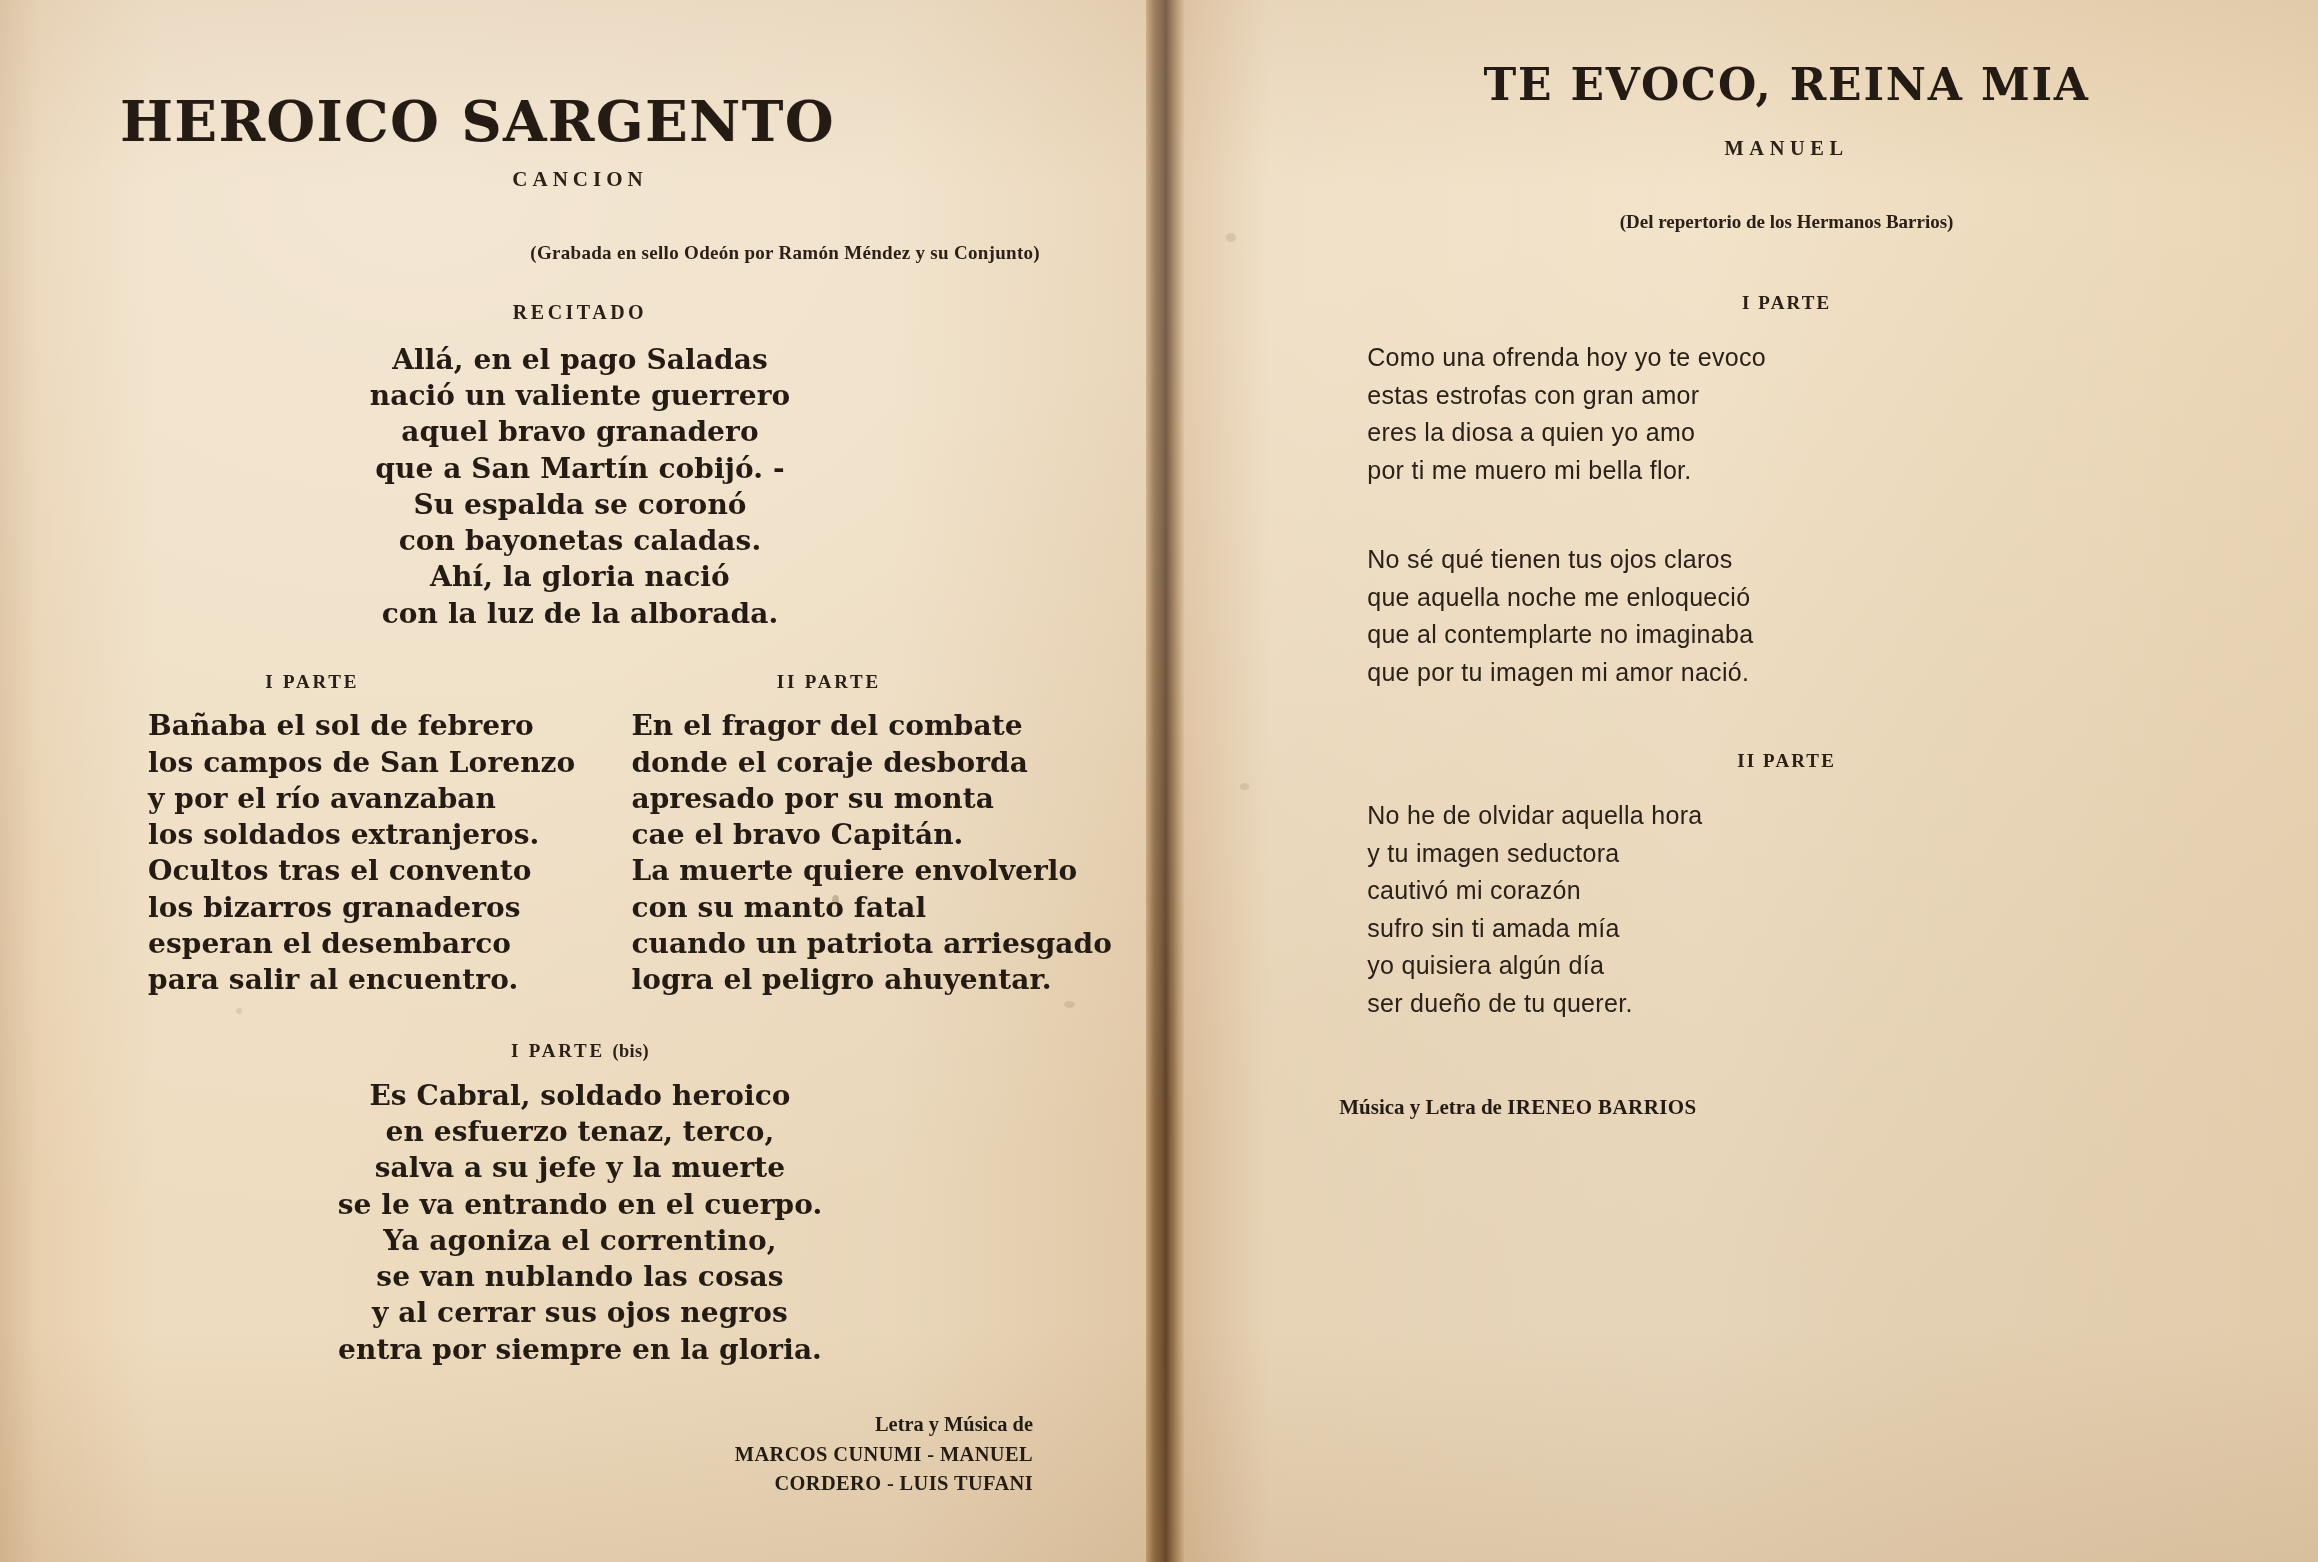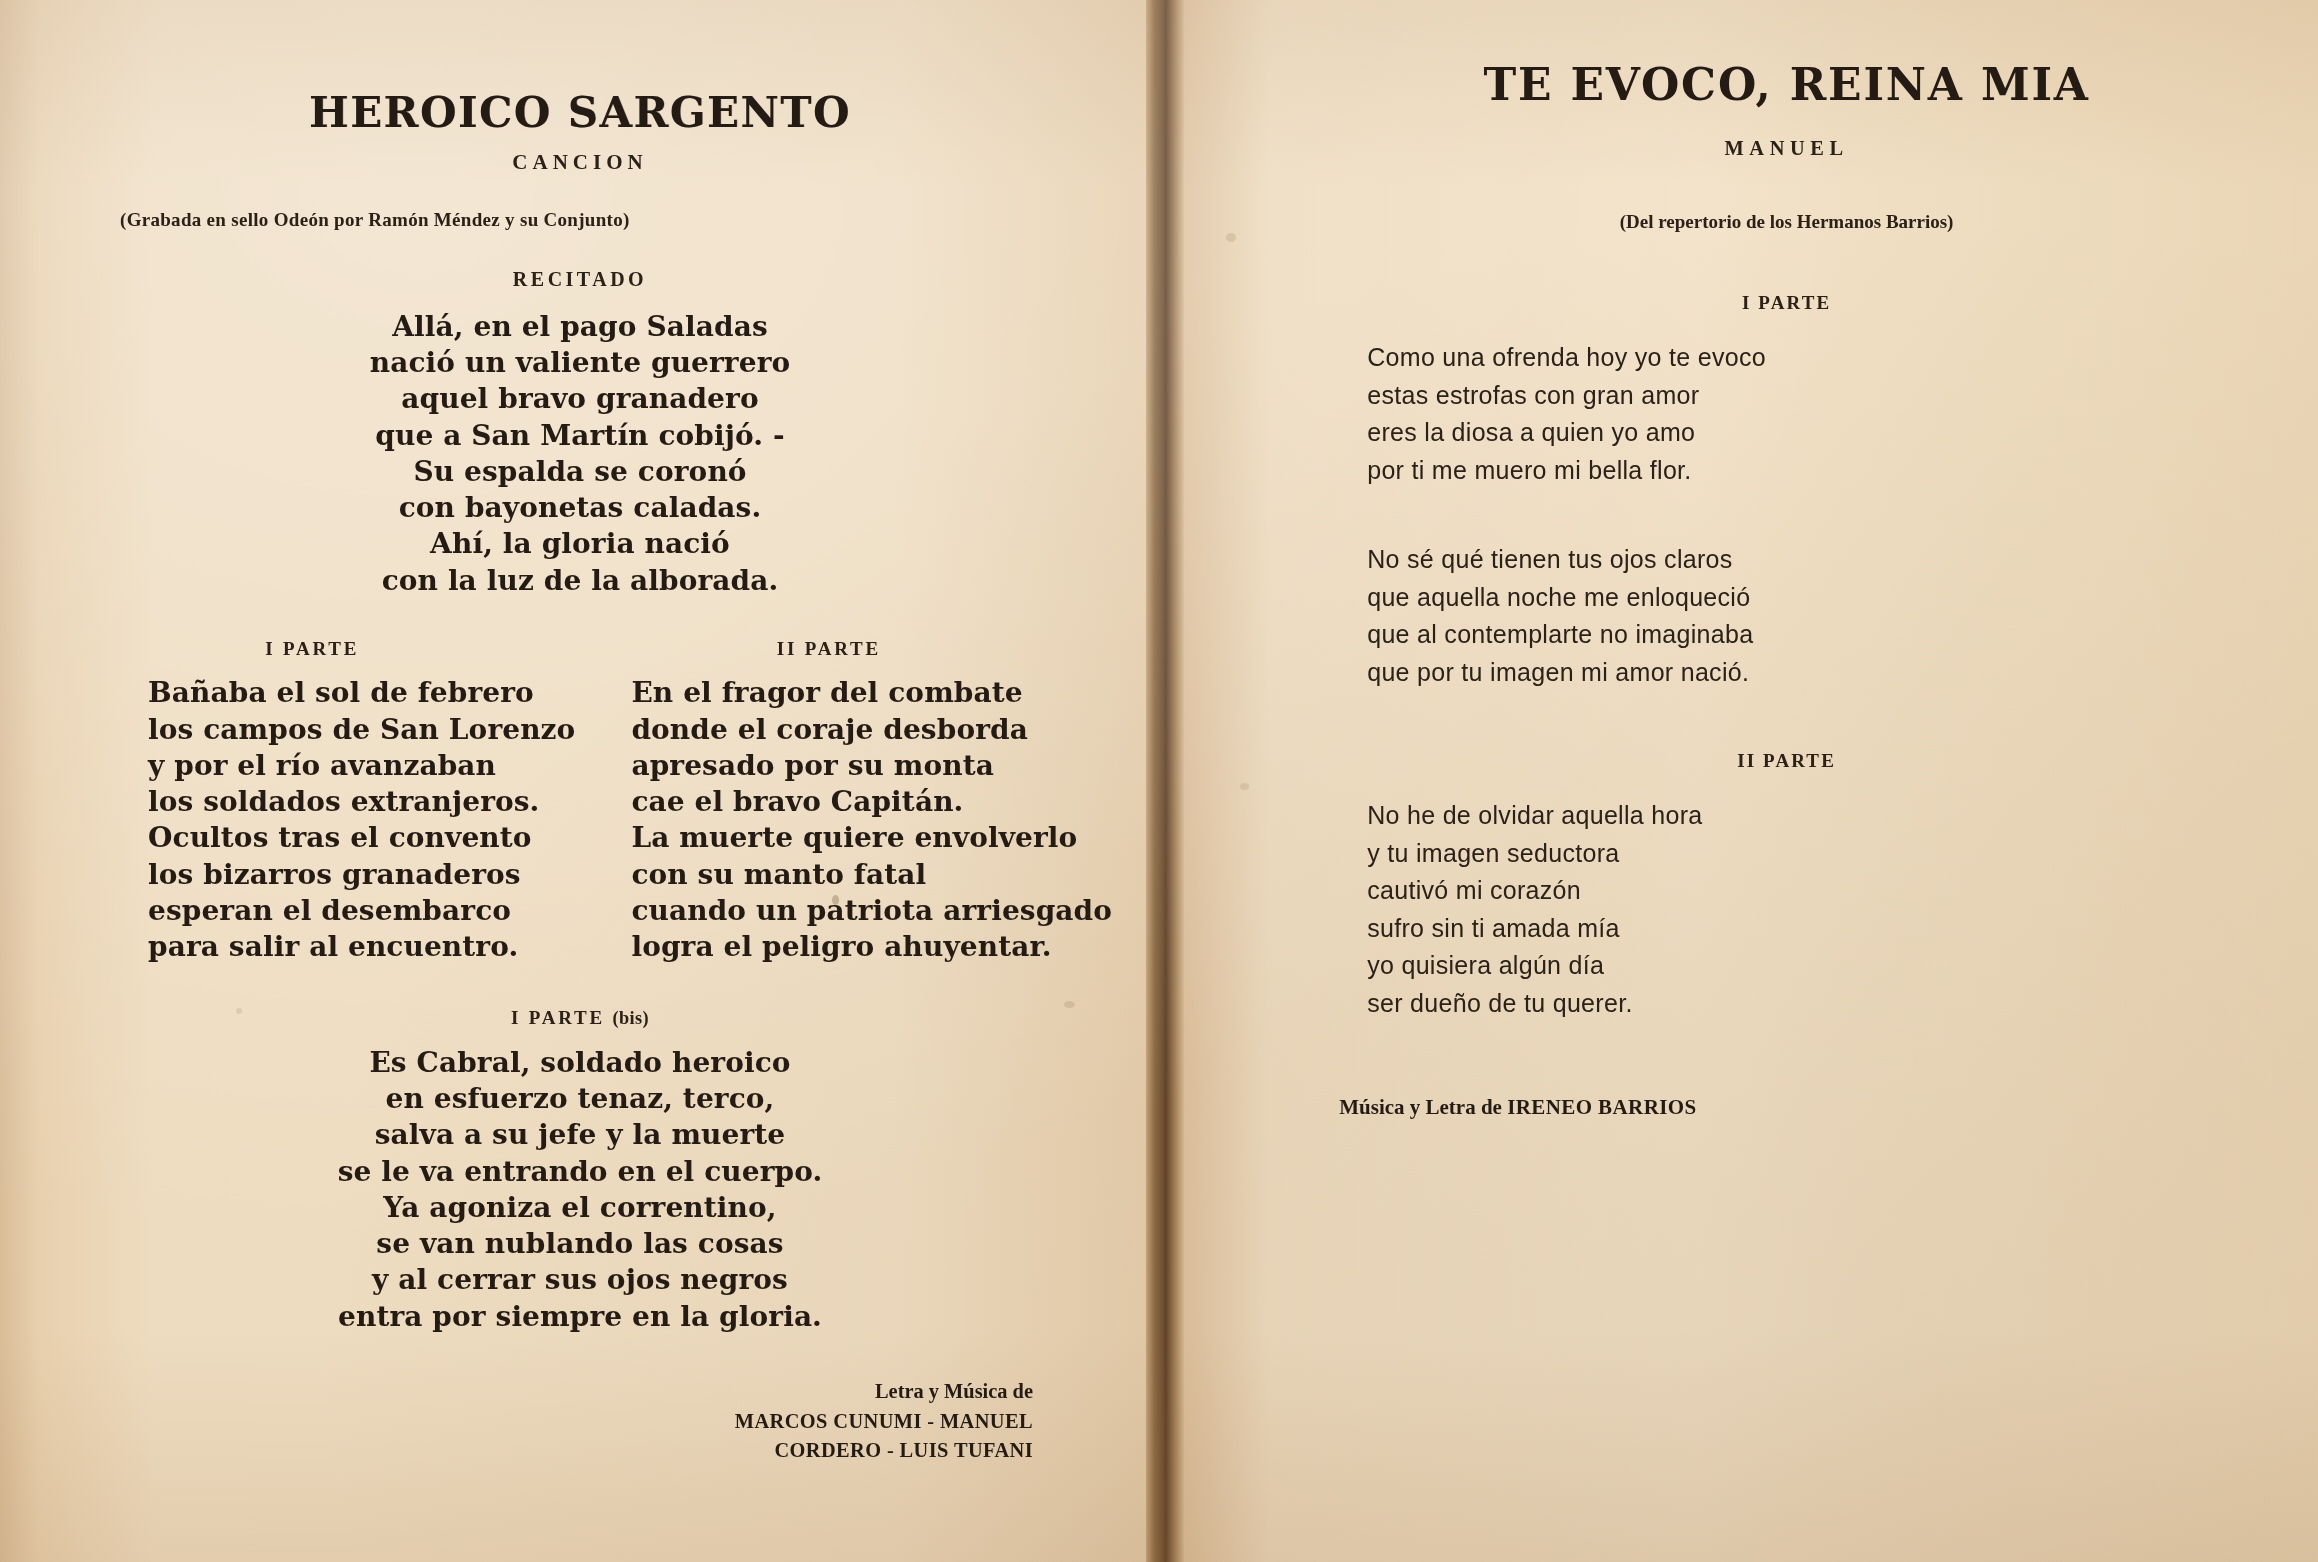--- a/index.html
+++ b/index.html
@@ -76,43 +76,42 @@
     position: relative;
     z-index: 7;
     height: 100%;
     box-sizing: border-box;
   }
 
   
   .left .sheet { padding: 68px 106px 28px 120px; }
 
   .l-title {
-    text-align: center;
     font-family: "DejaVu Serif", "Liberation Serif", serif;
     font-weight: 700;
-    font-size: 42px;
+    font-size: 56px;
     letter-spacing: 1.4px;
     color: #241c14;
     margin: 20px 0 0 0;
     text-shadow: 0.4px 0.4px 0 rgba(60,40,20,0.35);
   }
   .l-subtitle {
     text-align: center;
     font-size: 21px;
     letter-spacing: 5px;
     font-weight: 700;
     color: #2b2118;
     margin-top: 12.7px;
   }
   .l-note {
-    text-align: left;
-    font-size: 19px;
-    font-weight: 700;
-    color: #2b2118;
-    margin-top: 34px;
+    text-align: right;
+    font-size: 19px;
+    font-weight: 700;
+    color: #2b2118;
+    margin-top: 50px;
     letter-spacing: 0.3px;
   }
   .l-section {
     text-align: center;
     font-size: 20px;
     letter-spacing: 3.5px;
     font-weight: 700;
     color: #2b2118;
     margin-top: 37px;
   }

